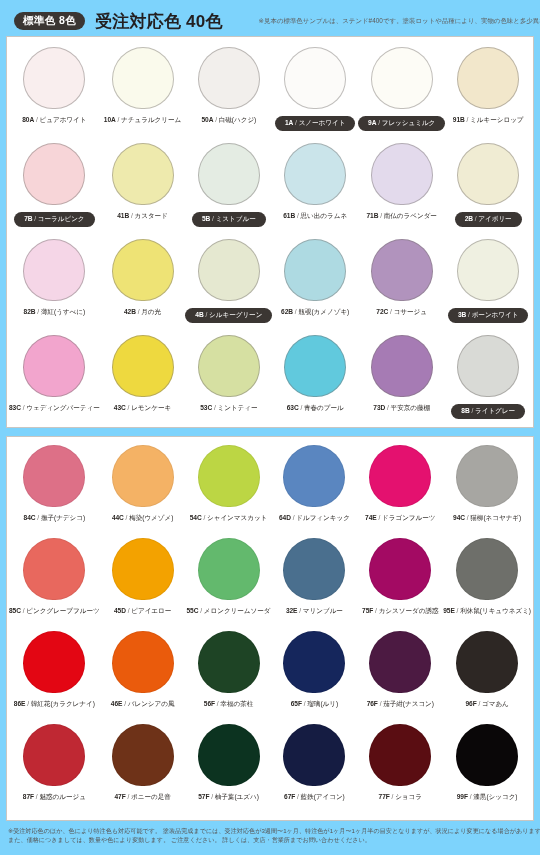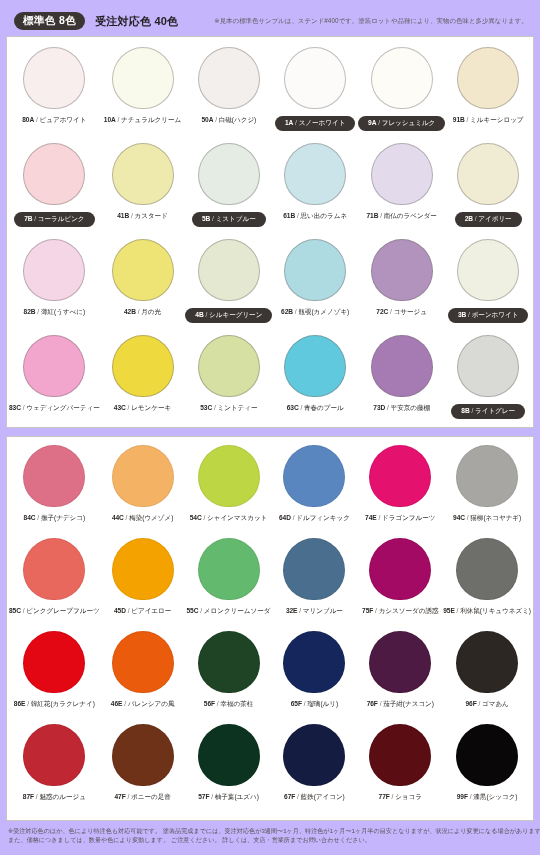--- a/index.html
+++ b/index.html
@@ -7,21 +7,21 @@
     margin: 0; padding: 0;
     width: 540px; height: 855px;
     background: #ffffff;
     font-family: "Liberation Sans", "DejaVu Sans", sans-serif;
     color: #231f20;
     overflow: hidden;
   }
   #page {
     position: relative;
     width: 540px; height: 855px;
-    background: #c4b5fd;
+    background: #7dd3fc;
   }
 
   
   .header {
     display: flex;
     align-items: center;
     padding: 12px 0 0 14px;
     height: 30px;
   }
   .badge-pill {
@@ -30,21 +30,21 @@
     color: #ffffff;
     font-size: 10.5px;
     font-weight: bold;
     letter-spacing: 0.4px;
     padding: 2.5px 9px 3px;
     border-radius: 9px;
     line-height: 1.1;
     white-space: nowrap;
   }
   .header-title2 {
-    font-size: 11px;
+    font-size: 17px;
     font-weight: bold;
     margin-left: 10px;
     white-space: nowrap;
     letter-spacing: 0.2px;
   }
   .header-note {
     font-size: 6.4px;
     color: #5d5a58;
     margin-left: 36px;
     white-space: nowrap;

